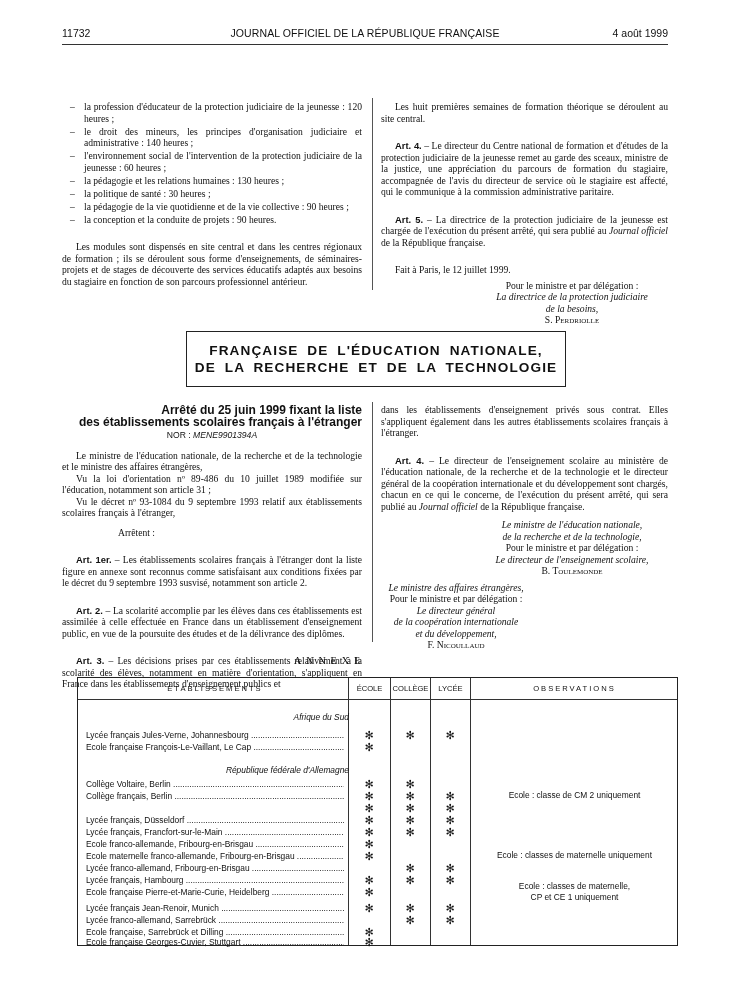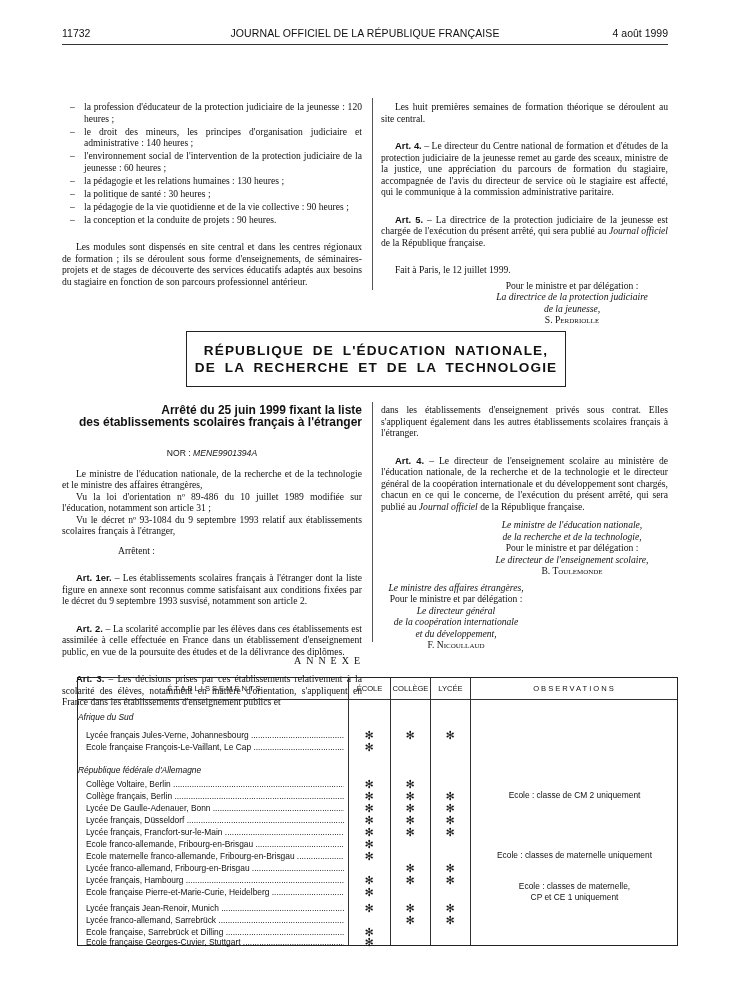--- a/index.html
+++ b/index.html
@@ -26,36 +26,36 @@
   .art { font-family:"Liberation Sans", "DejaVu Sans", sans-serif; font-weight:bold; font-size:9.4px; }
   .it { font-style:italic; }
   .sc { font-variant:small-caps; }
   .vrule { width:0; border-left:1px solid #555; }
 
   .ministry-box { left:186px; top:331px; width:380px; height:56px; border:1.5px solid #222;
                   box-sizing:border-box; text-align:center; font-family:"Liberation Sans","DejaVu Sans",sans-serif;
                   font-weight:bold; font-size:13.6px; line-height:17px; letter-spacing:1.1px; padding-top:10px; word-spacing:4px; }
 
   .arrete-title { font-family:"Liberation Sans","DejaVu Sans",sans-serif; font-weight:bold; font-size:12px; line-height:12px; text-align:right; }
-  .nor { font-family:"Liberation Sans","DejaVu Sans",sans-serif; font-size:8.6px; text-align:center; margin-top:20px; }
+  .nor { font-family:"Liberation Sans","DejaVu Sans",sans-serif; font-size:8.6px; text-align:center; margin-top:2px; }
 
   .annexe-h { top:655px; left:0; width:659px; text-align:center; font-size:10px; letter-spacing:5px; }
 
   
   .tbl { left:77px; top:677px; width:601px; height:269px; border:1.2px solid #222; box-sizing:border-box; }
   .tbl .vline { position:absolute; top:0; bottom:0; border-left:1px solid #333; }
   .tbl .hline { position:absolute; left:0; right:0; top:21px; border-top:1px solid #333; }
   .th { position:absolute; top:0; height:21px; line-height:21px; text-align:center;
         font-family:"Liberation Sans","DejaVu Sans",sans-serif; font-size:7.6px; }
   .th.spaced { letter-spacing:2px; }
   .row { position:absolute; left:0; height:12px; font-family:"Liberation Sans","DejaVu Sans",sans-serif; font-size:8.4px; line-height:12px; }
   .row .name { position:absolute; left:8px; width:258px; overflow:hidden; white-space:nowrap; }
   .row .name::after { content:" ..................................................................................................................................................................."; }
   .row .mk { position:absolute; width:40px; text-align:center; font-size:11px; }
-  .grp { position:absolute; left:0; width:271px; text-align:left; font-family:"Liberation Sans","DejaVu Sans",sans-serif;
+  .grp { position:absolute; left:0; width:271px; text-align:right; font-family:"Liberation Sans","DejaVu Sans",sans-serif;
          font-style:italic; font-size:8.4px; line-height:12px; }
   .obs { position:absolute; left:393px; width:207px; text-align:center; font-family:"Liberation Sans","DejaVu Sans",sans-serif;
          font-size:8.4px; line-height:11px; }
 </style>
 </head>
 <body>
 
 <div class="abs hdr sans">
   <span class="pg">11732</span>
   <span class="ttl">JOURNAL OFFICIEL DE LA RÉPUBLIQUE FRANÇAISE</span>
@@ -79,27 +79,27 @@
 <div class="abs vrule" style="left:372px; top:98px; height:192px;"></div>
 
 <div class="abs col" style="left:381px; top:101px; width:287px;">
   <p class="ind">Les huit premières semaines de formation théorique se déroulent au site central.</p>
   <p class="ind gap"><span class="art">Art. 4.</span><span> – Le directeur du Centre national de formation et d'études de la protection judiciaire de la jeunesse remet au garde des sceaux, ministre de la justice, une appréciation du parcours de formation du stagiaire, accompagnée de l'avis du directeur de service où le stagiaire est affecté, qui le communique à la commission administrative paritaire.</span></p>
   <p class="ind gap"><span class="art">Art. 5.</span><span> – La directrice de la protection judiciaire de la jeunesse est chargée de l'exécution du présent arrêté, qui sera publié au </span><span class="it">Journal officiel</span><span> de la République française.</span></p>
   <p class="ind gap">Fait à Paris, le 12 juillet 1999.</p>
   <div style="margin-left:95px; margin-top:4px; text-align:center;">
     <div>Pour le ministre et par délégation :</div>
     <div class="it">La directrice de la protection judiciaire</div>
-    <div class="it">de la jeunesse,</div>
+    <div class="it">de la besoins,</div>
     <div class="sc">S. Perdriolle</div>
   </div>
 </div>
 
 <div class="abs ministry-box">
-  <div>RÉPUBLIQUE DE L'ÉDUCATION NATIONALE,</div>
+  <div>FRANÇAISE DE L'ÉDUCATION NATIONALE,</div>
   <div>DE LA RECHERCHE ET DE LA TECHNOLOGIE</div>
 </div>
 
 <div class="abs col" style="left:62px; top:404px; width:300px;">
   <div class="arrete-title">
     <div>Arrêté du 25 juin 1999 fixant la liste</div>
     <div>des établissements scolaires français à l'étranger</div>
   </div>
   <div class="nor"><span>NOR : </span><span class="it">MENE9901394A</span></div>
   <p class="ind" style="margin-top:8px;">Le ministre de l'éducation nationale, de la recherche et de la technologie et le ministre des affaires étrangères,</p>
@@ -169,21 +169,20 @@
     <span class="mk" style="left:312px;">✻</span>
     <span class="mk" style="left:352px;"></span>
   </div>
   <div class="row" style="top:112px; width:600px;">
     <span class="name">Collège français, Berlin</span>
     <span class="mk" style="left:271px;">✻</span>
     <span class="mk" style="left:312px;">✻</span>
     <span class="mk" style="left:352px;">✻</span>
   </div>
   <div class="row" style="top:124px; width:600px;">
-    <span class="name">Lycée De Gaulle-Adenauer, Bonn</span>
     <span class="mk" style="left:271px;">✻</span>
     <span class="mk" style="left:312px;">✻</span>
     <span class="mk" style="left:352px;">✻</span>
   </div>
   <div class="row" style="top:136px; width:600px;">
     <span class="name">Lycée français, Düsseldorf</span>
     <span class="mk" style="left:271px;">✻</span>
     <span class="mk" style="left:312px;">✻</span>
     <span class="mk" style="left:352px;">✻</span>
   </div>

